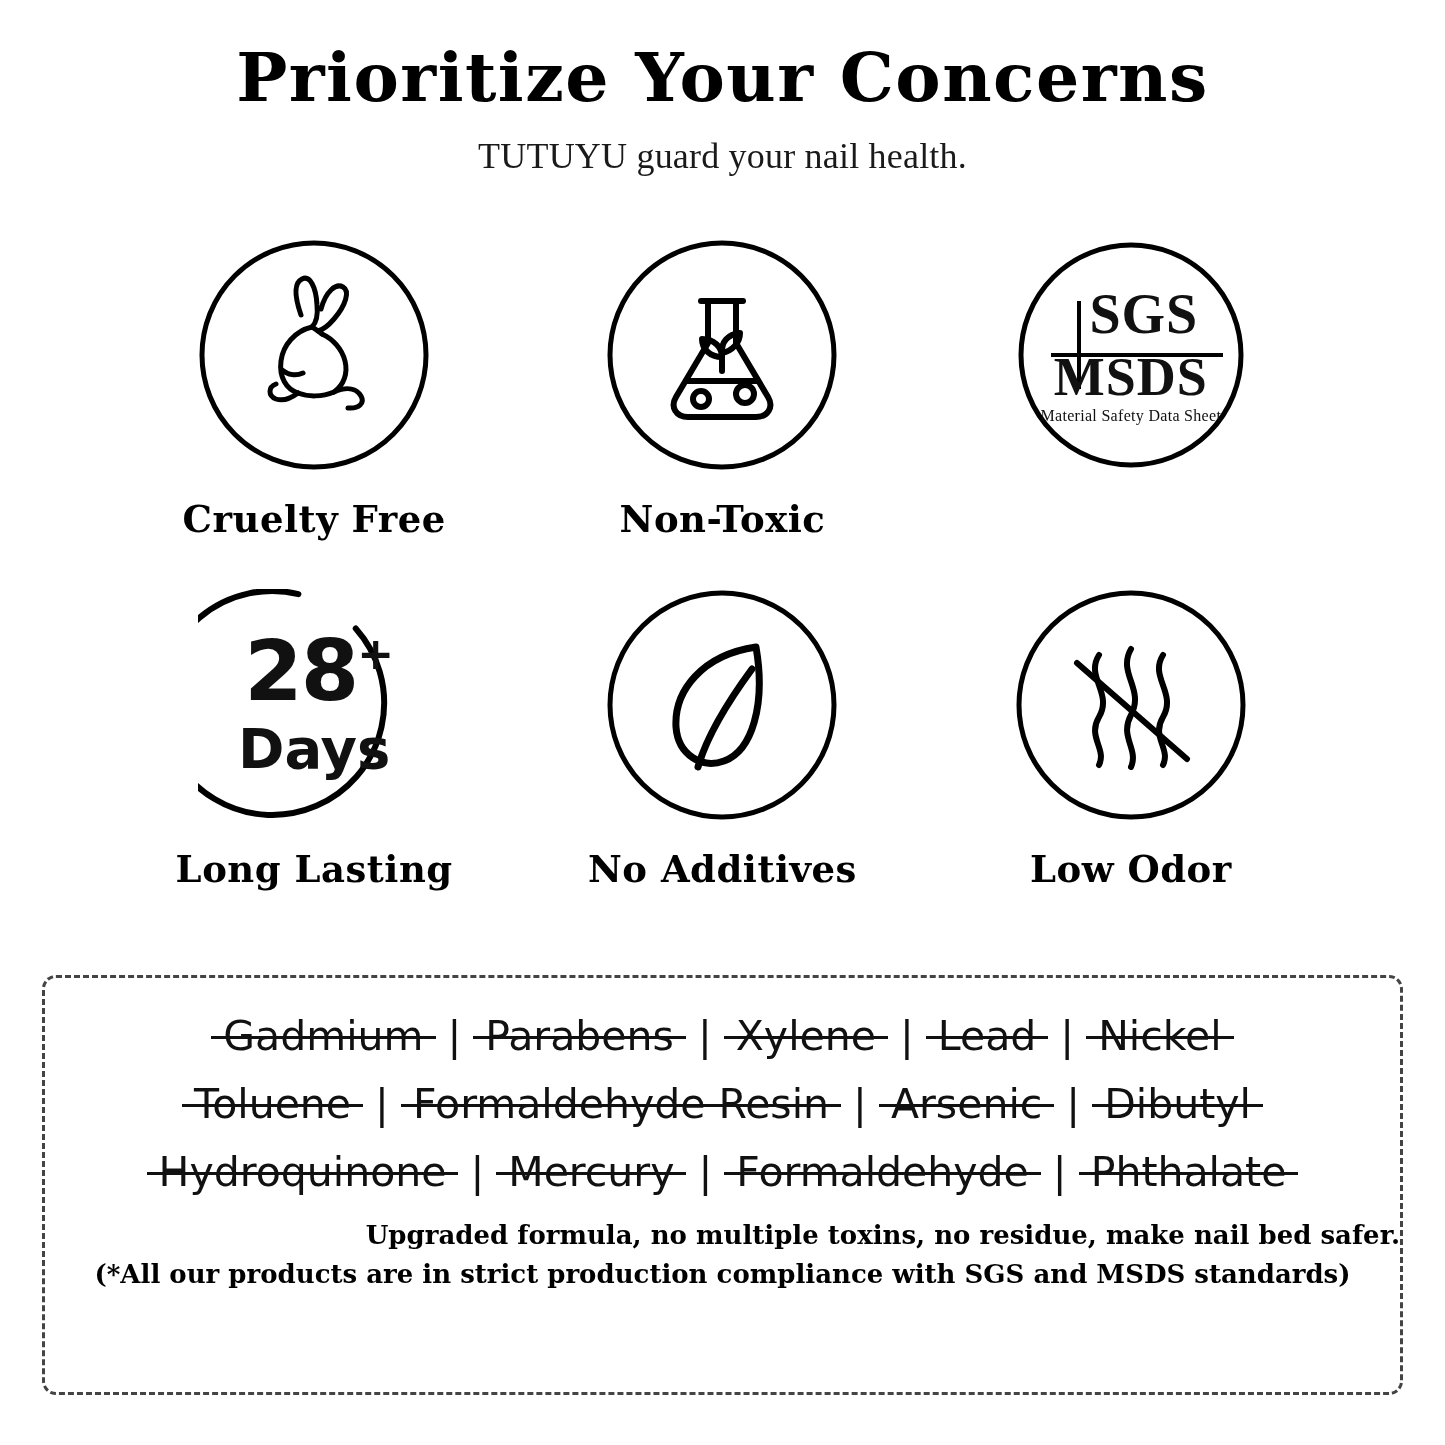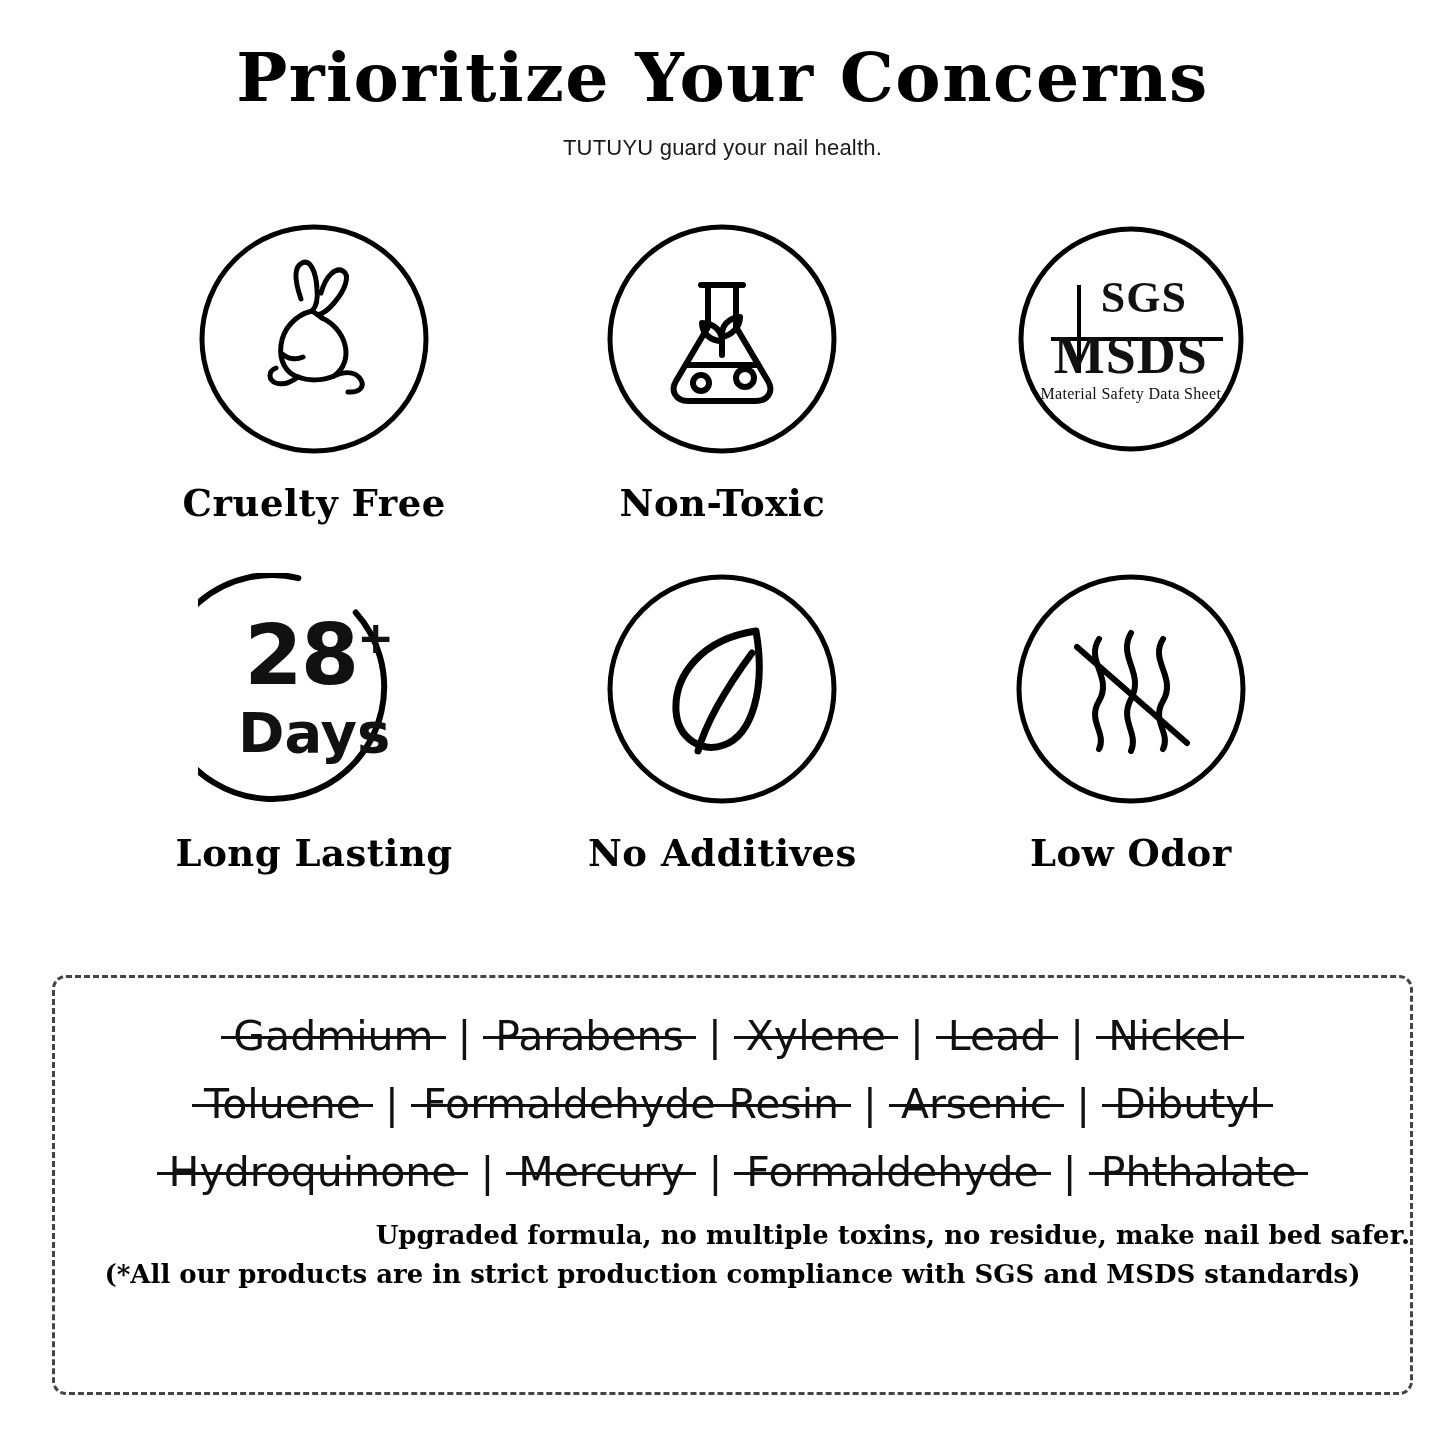--- a/index.html
+++ b/index.html
@@ -30,22 +30,22 @@
   .title {
     font-family: "DejaVu Serif", serif;
     font-weight: bold;
     font-size: 68px;
     letter-spacing: 1.5px;
     line-height: 1.05;
     color: #000;
     margin: 0;
   }
   .subtitle {
-    font-family: Liberation Sans, sans-serif;
-    font-size: 22px;
+    font-family: Liberation Serif, serif;
+    font-size: 36px;
     color: #1a1a1a;
     margin-top: 22px;
     letter-spacing: 0.2px;
   }
 
   
   .grid {
     margin-top: 62px;
     display: grid;
     grid-template-columns: repeat(3, 1fr);
@@ -70,21 +70,21 @@
     font-size: 37px;
     font-weight: bold;
     letter-spacing: 0.5px;
     color: #000;
     white-space: nowrap;
   }
 
   
   .exclude-box {
     position: absolute;
-    left: 52px;
+    left: 42px;
     top: 975px;
     width: 1361px;
     height: 420px;
     border: 3px dashed #444;
     border-radius: 14px;
     box-sizing: border-box;
     padding-top: 34px;
   }
   .chem-row {
     display: flex;
@@ -197,21 +197,21 @@
     </div>
 
     <div class="badge">
       <div class="circle-wrap rel">
         <svg width="232" height="232" viewBox="0 0 232 232" fill="none" stroke="#000" stroke-width="5">
           <circle cx="116" cy="116" r="110"></circle>
           <path d="M36 116 L208 116" stroke-width="4"></path>
           <path d="M64 62 L64 150" stroke-width="4"></path>
         </svg>
         <div class="sgs-text">
-          <div style="font-family:'Liberation Serif',serif;font-weight:bold;font-size:44px;line-height:1;letter-spacing:1px;margin-left:26px;margin-bottom:8px;">SGS</div>
+          <div style="font-family:'Liberation Serif',serif;font-weight:bold;font-size:56px;line-height:1;letter-spacing:1px;margin-left:26px;margin-bottom:8px;">SGS</div>
           <div style="font-family:'Liberation Serif',serif;font-weight:bold;font-size:54px;line-height:1;letter-spacing:1px;">MSDS</div>
           <div style="font-family:'Liberation Serif',serif;font-size:16px;letter-spacing:0.3px;margin-top:3px;">Material Safety Data Sheet</div>
         </div>
       </div>
     </div>
 
     <div class="badge">
       <div class="circle-wrap rel">
         <svg width="232" height="232" viewBox="0 0 232 232" fill="none" stroke="#000" stroke-width="6">
           <path d="M168 46 A112 112 0 1 1 116 4 " transform="rotate(-8 116 116)" stroke-linecap="round"></path>

